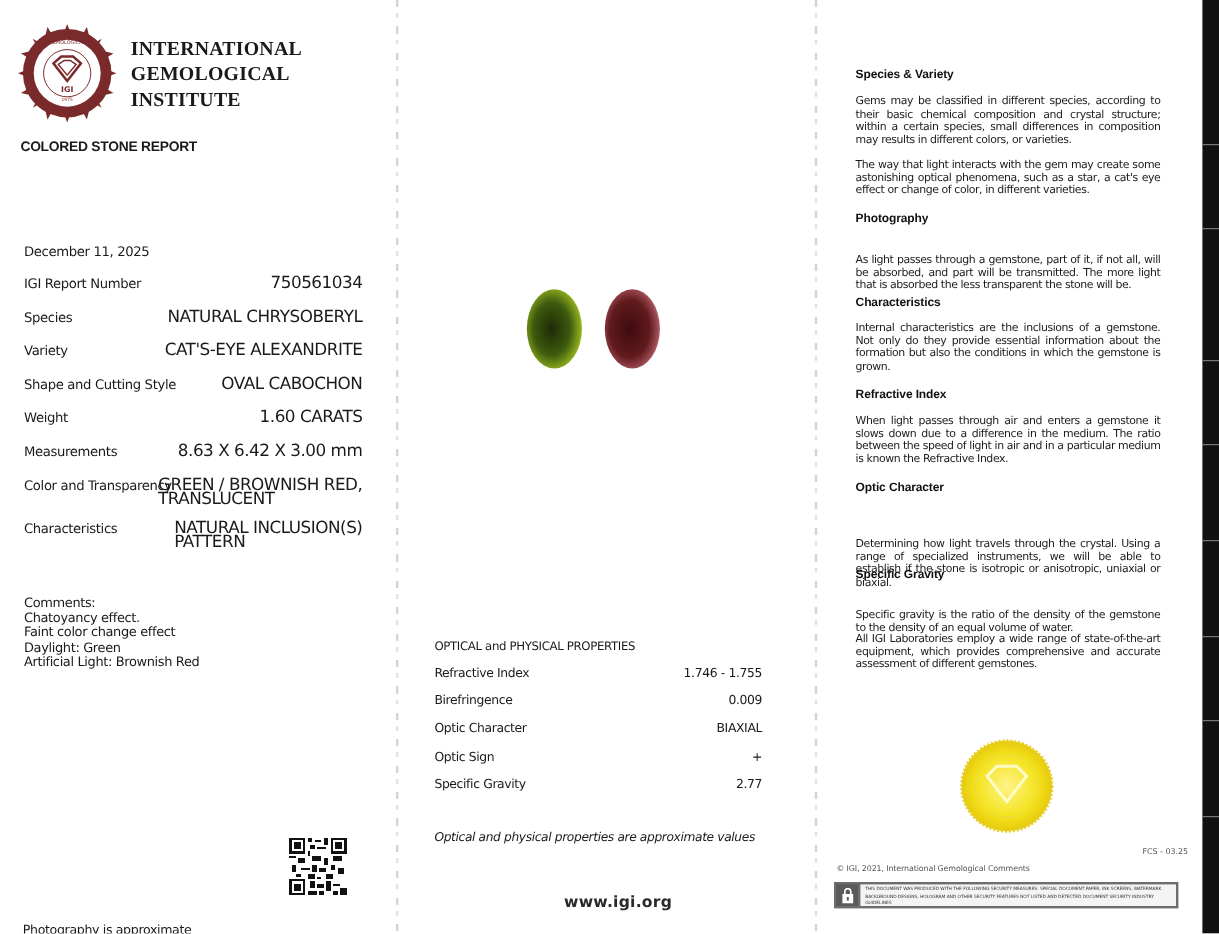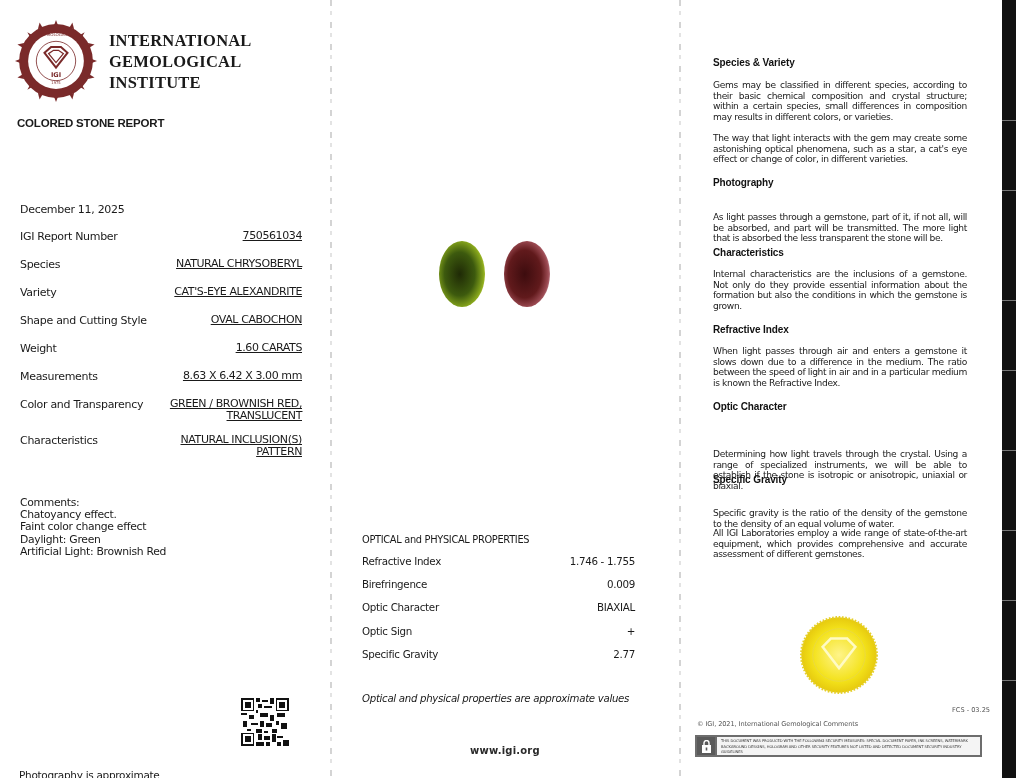--- a/index.html
+++ b/index.html
@@ -17,34 +17,34 @@
     background: repeating-linear-gradient(to bottom, #c9c9c9 0 6px, transparent 6px 11px, #dcdcdc 11px 15px, transparent 15px 22px); opacity: .8; }
 
   
   .logo-seal { position: absolute; left: 15px; top: 20px; width: 82px; height: 82px; }
   .brand { position: absolute; left: 109px; top: 30px; font-family: Liberation Serif, serif; font-weight: 700; font-size: 16.5px; line-height: 21px; color: #1a1a1a; letter-spacing: 0.2px; }
   .report-type { position: absolute; left: 17px; top: 117px; font-family: "Liberation Sans", sans-serif; font-weight: 700; font-size: 11.5px; color: #1a1a1a; letter-spacing: -0.2px; }
 
   .report-date { position: absolute; left: 20px; top: 203px; font-size: 11px; color: #1a1a1a; letter-spacing: -0.3px; }
   .field-row { position: absolute; left: 20px; width: 282px; font-size: 11px; color: #1a1a1a; letter-spacing: -0.3px; }
   .field-row .lbl { position: absolute; left: 0; top: 0; }
-  .field-row .val { position: absolute; right: 0; top: 0; text-align: right; font-size: 11px; line-height: 12px; letter-spacing: -0.4px; text-decoration: underline; }
+  .field-row .val { position: absolute; right: 0; top: 0; text-align: left; font-size: 14px; line-height: 12px; letter-spacing: -0.4px; }
 
   .comments { position: absolute; left: 20px; top: 497px; font-size: 10.8px; line-height: 12.2px; color: #1a1a1a; letter-spacing: -0.3px; }
   .photo-note { position: absolute; left: 19px; top: 737px; font-size: 10.5px; color: #1a1a1a; letter-spacing: -0.3px; margin-top: 32px; }
   .qr { position: absolute; left: 240px; top: 698px; width: 50px; height: 48px; }
 
   
   .gem-photo { position: absolute; left: 430px; top: 228px; width: 140px; height: 92px; }
   .props-title { position: absolute; left: 362px; top: 534px; font-size: 9.8px; color: #1a1a1a; letter-spacing: -0.3px; }
   .prop-row { position: absolute; left: 362px; width: 273px; font-size: 10.3px; color: #1a1a1a; letter-spacing: -0.3px; }
   .prop-row .lbl { position: absolute; left: 0; top: 0; }
   .prop-row .val { position: absolute; right: 0; top: 0; text-align: right; }
   .props-note { position: absolute; left: 362px; top: 693px; font-size: 10.2px; font-style: italic; color: #1a1a1a; letter-spacing: -0.3px; }
-  .website { position: absolute; left: 470px; top: 745px; font-size: 10px; font-weight: 700; color: #2a2a2a; letter-spacing: 0.2px; text-align: center; }
+  .website { position: absolute; left: 470px; top: 745px; font-size: 13px; font-weight: 700; color: #2a2a2a; letter-spacing: 0.2px; text-align: center; }
 
   
   .sec-h { position: absolute; left: 713px; font-family: "Liberation Sans", sans-serif; font-weight: 700; font-size: 10px; color: #111; letter-spacing: -0.1px; }
   .sec-p { position: absolute; left: 713px; width: 254px; font-size: 9.1px; line-height: 10.6px; color: #1a1a1a; letter-spacing: -0.35px; text-align: justify; }
   .seal-gold { position: absolute; left: 798px; top: 614px; width: 82px; height: 82px; }
   .copyright { position: absolute; left: 697px; top: 720px; font-size: 6.6px; color: #555; letter-spacing: -0.1px; }
   .form-code { position: absolute; left: 952px; top: 706px; font-size: 6.6px; color: #555; }
   .security-bar { position: absolute; left: 695px; top: 735px; width: 287px; height: 22px; background: #6d6d6d; padding: 2px; display: flex; }
   .security-bar .lock { width: 18px; height: 18px; background: #5a5a5a; display: flex; align-items: center; justify-content: center; }
   .security-bar .txt { flex: 1; background: #f4f4f4; margin-left: 2px; font-size: 3.7px; line-height: 5.6px; padding: 2px 4px; color: #333; letter-spacing: -0.05px; overflow: hidden; }

